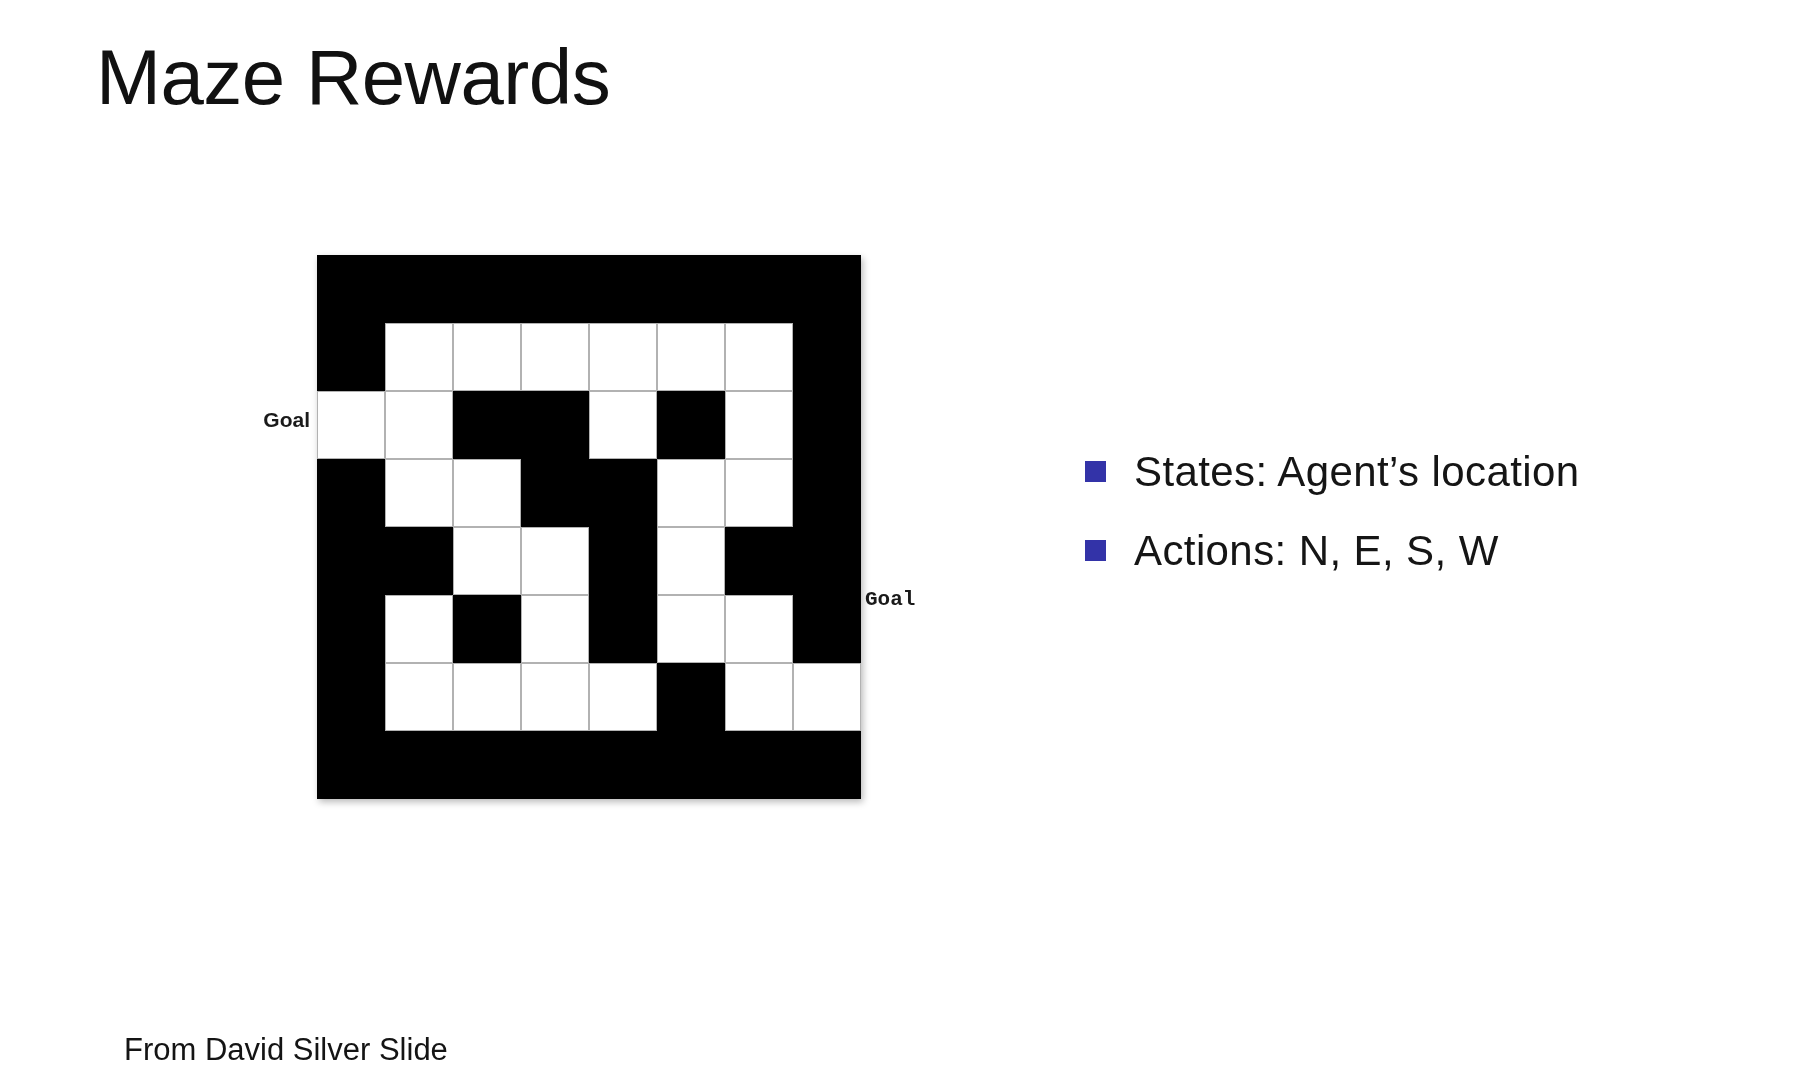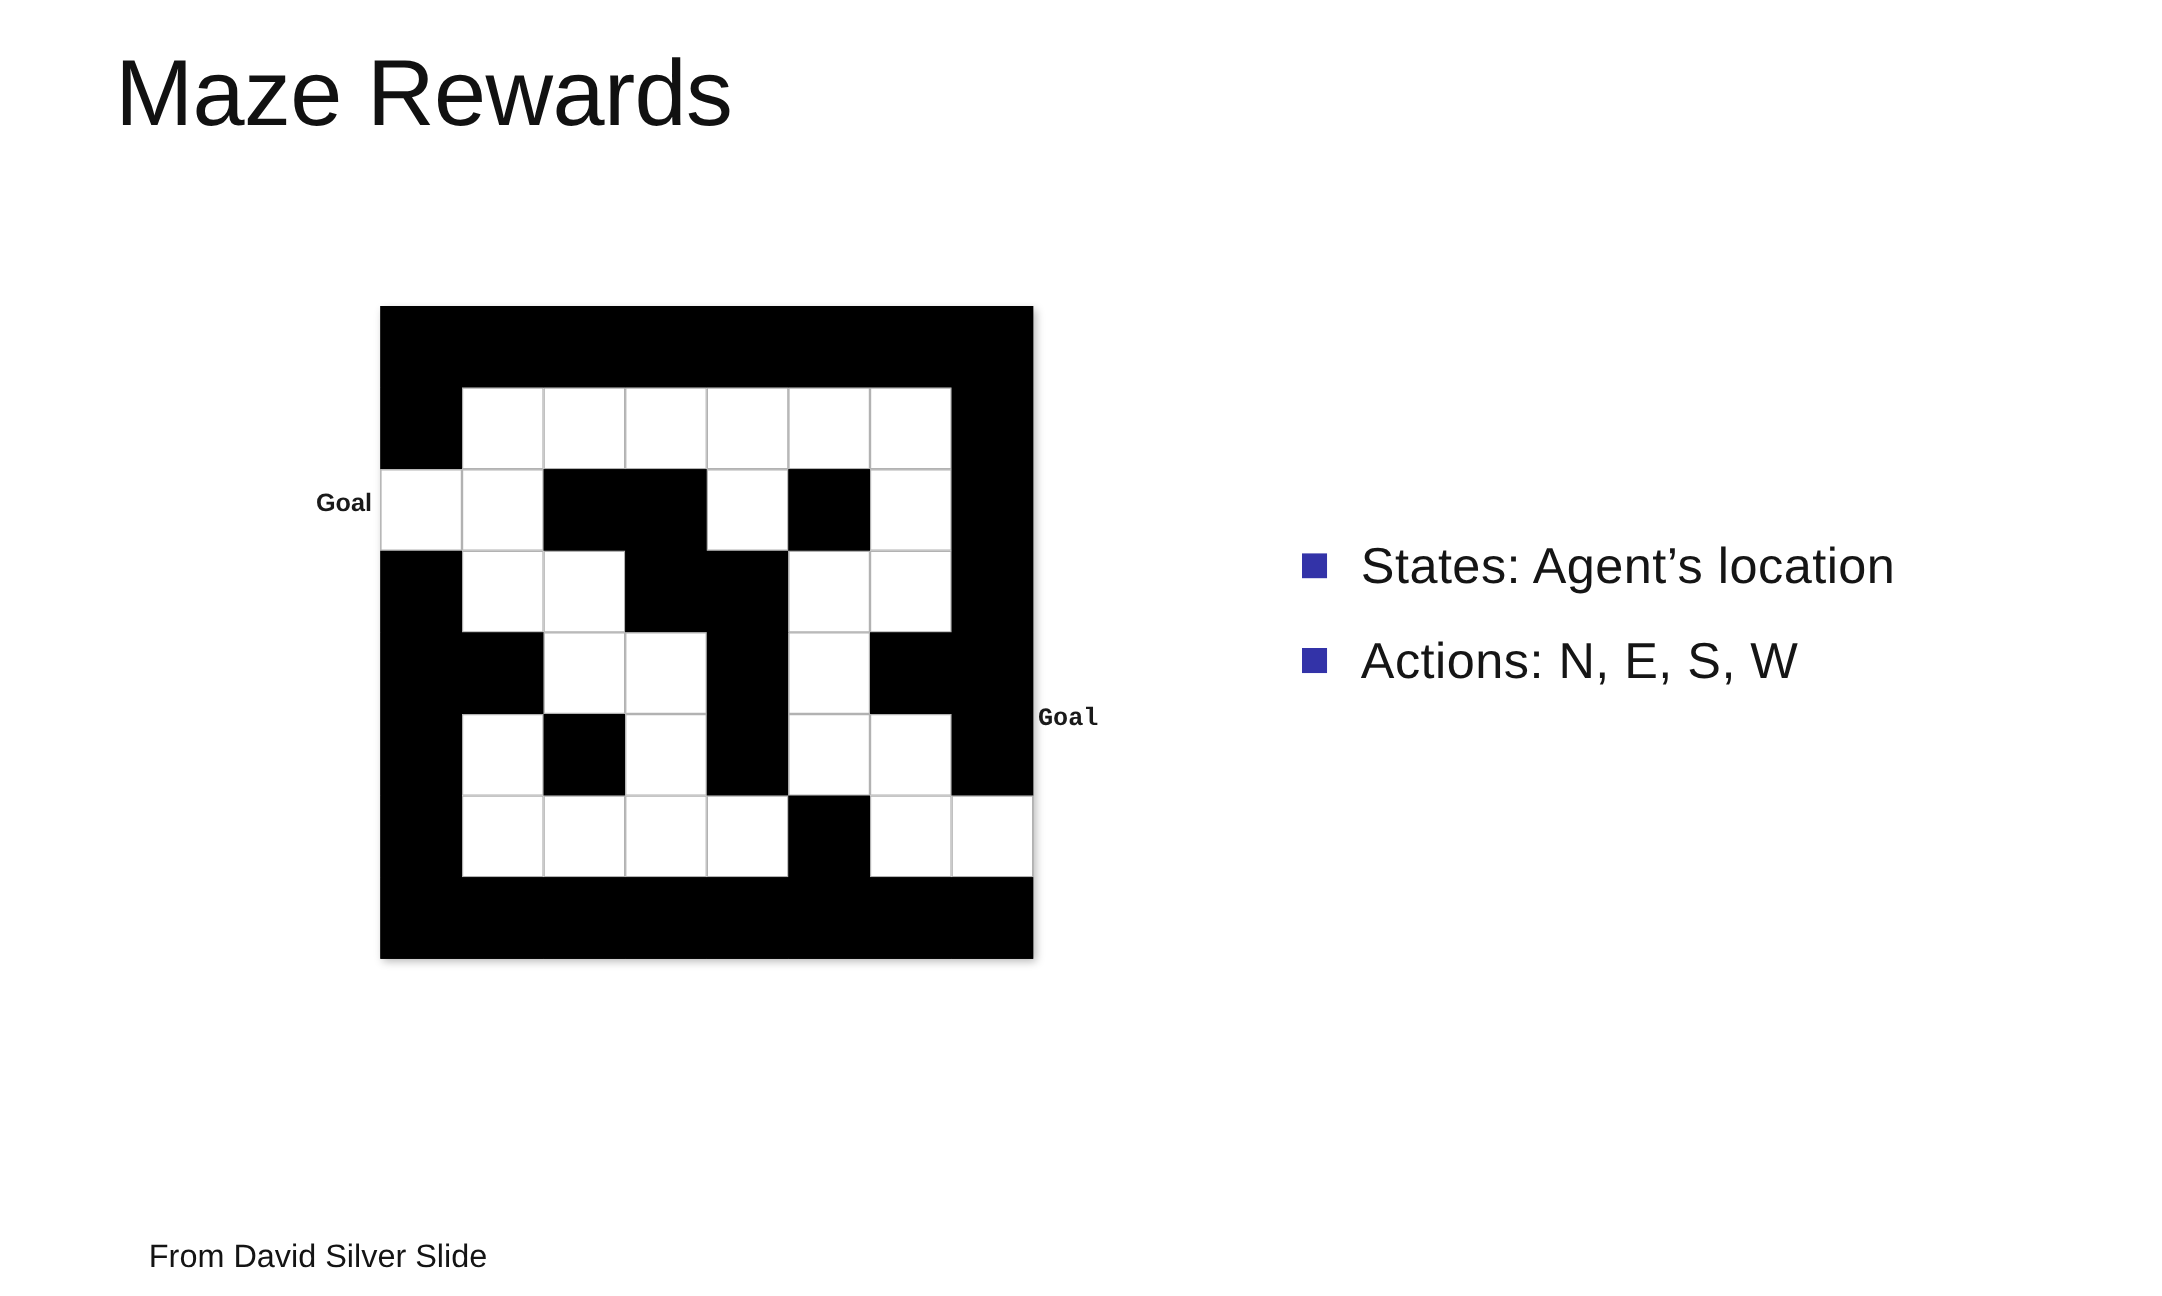--- a/index.html
+++ b/index.html
@@ -112,21 +112,21 @@
     letter-spacing: 0.4px;
     white-space: nowrap;
     font-family: "Liberation Sans", sans-serif;
   }
 
   
   #footer-credit {
     position: absolute;
     left: 124px;
     top: 1032px;
-    font-size: 27px;
+    font-size: 31px;
     font-weight: 400;
     color: #141414;
     white-space: nowrap;
   }
 </style>
 </head>
 <body>
 
 <div id="slide-title">Maze Rewards</div>
 

